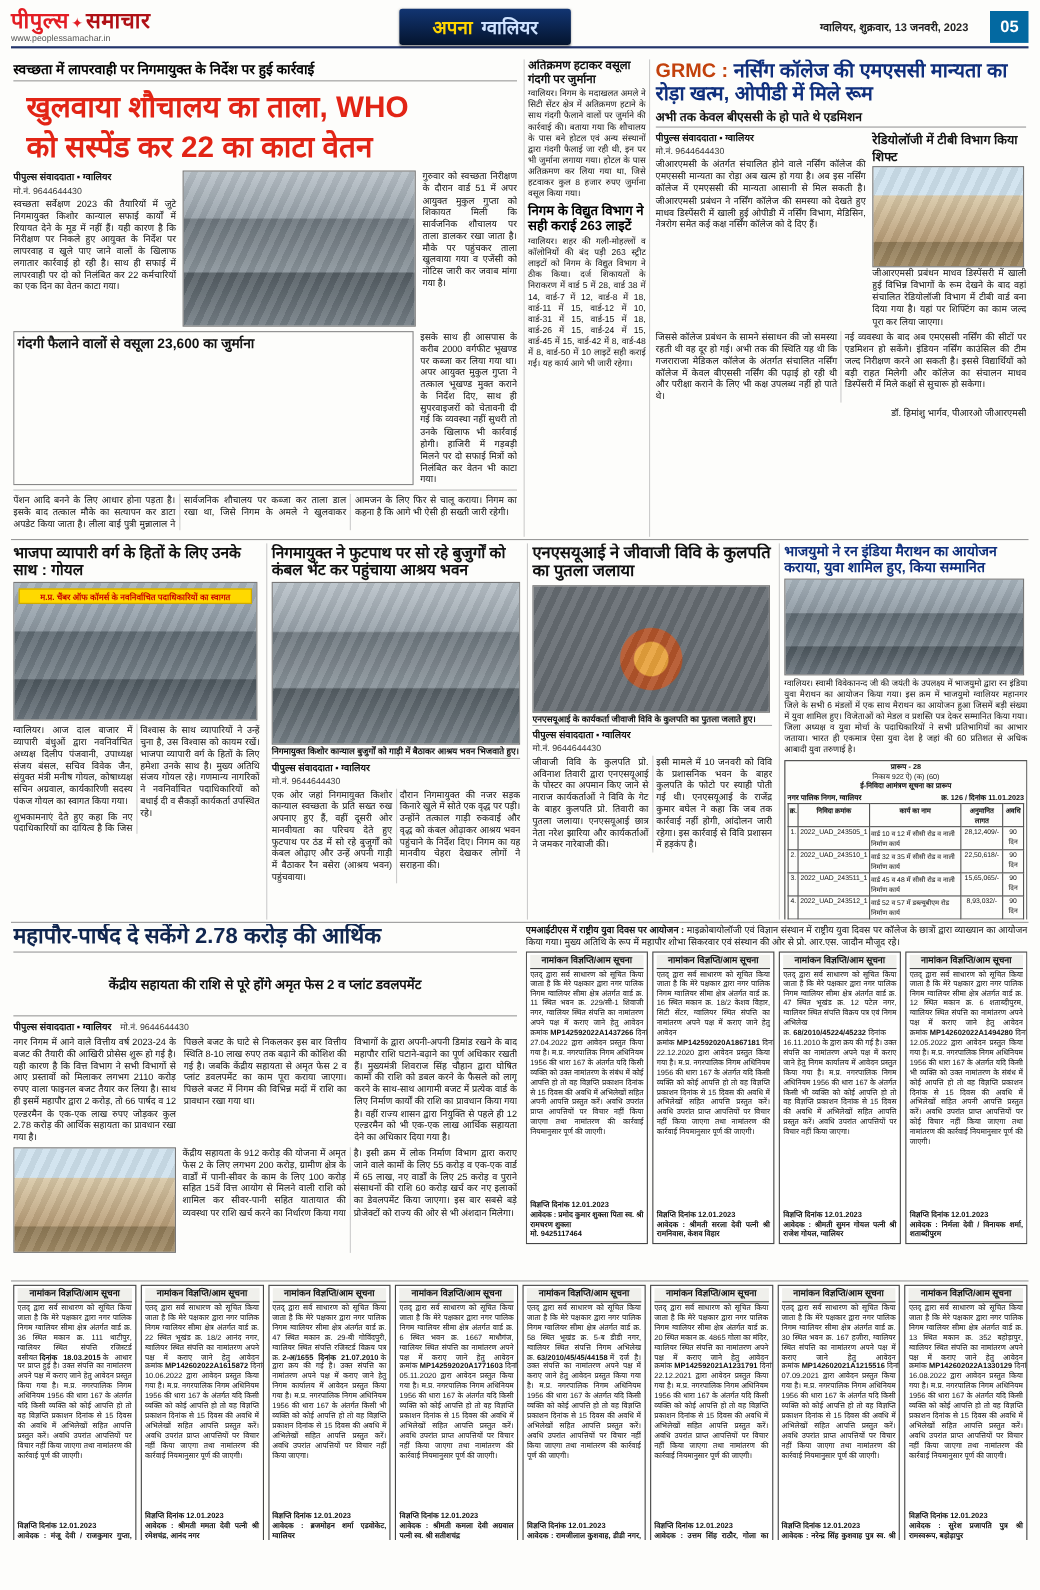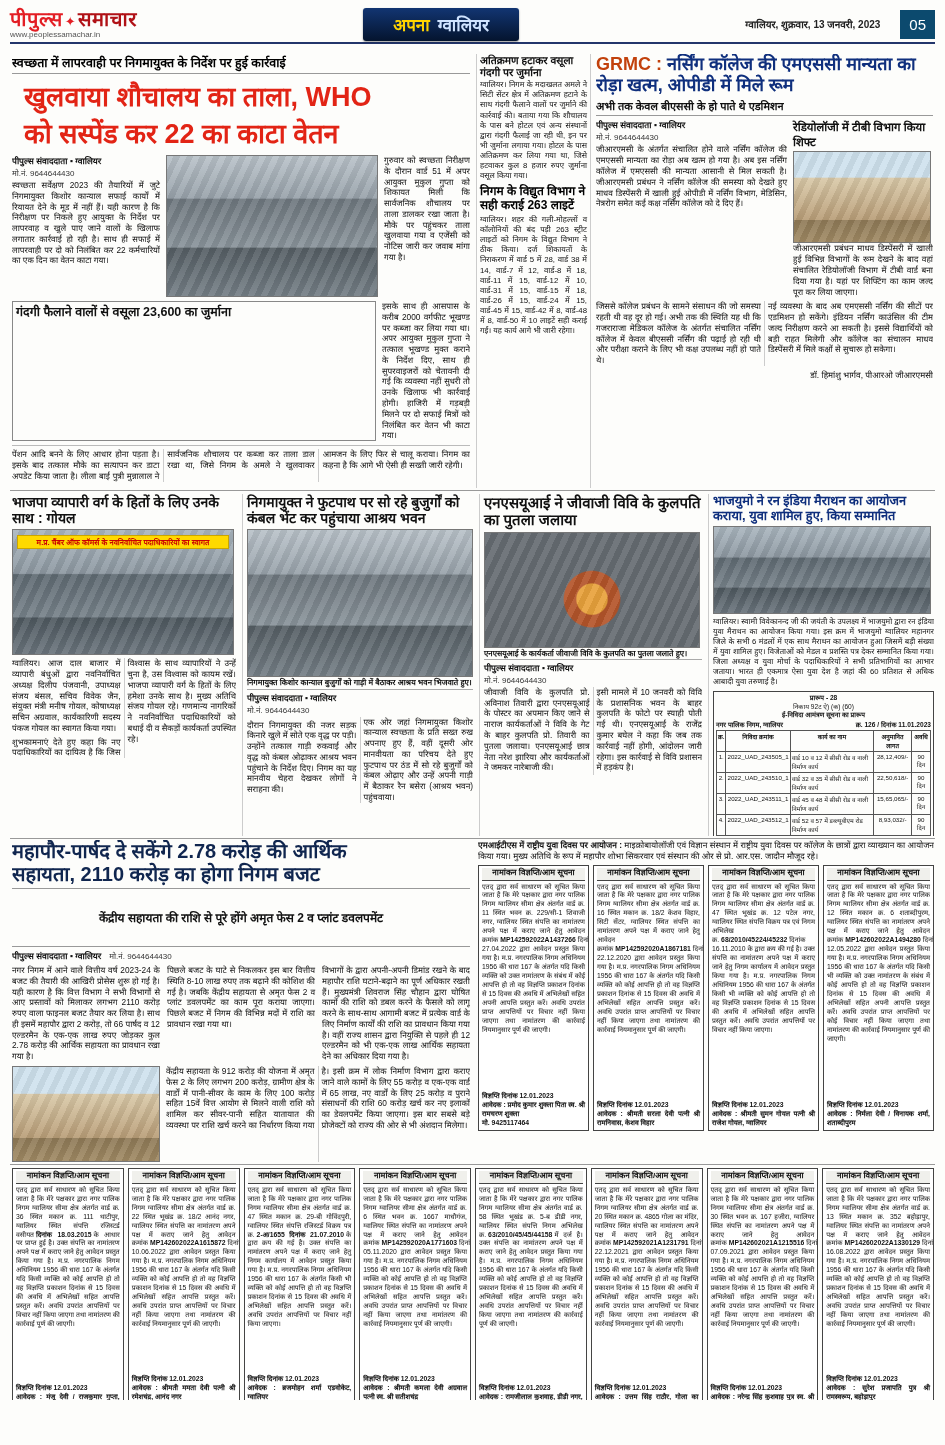--- a/index.html
+++ b/index.html
@@ -11,21 +11,21 @@
   .logo-wrap{display:flex;flex-direction:column;line-height:1}
   .logo{font-size:20px;font-weight:bold;color:#e31e24;letter-spacing:.5px}
   .logo .sep{color:#e31e24;font-size:13px;padding:0 2px}
   .logo .dark{color:#b01116}
   .website{font-size:8px;color:#555;margin-top:2px}
   .edition-bar{background:linear-gradient(#123572,#04142e);color:#fff;padding:5px 30px;border-radius:3px;display:flex;gap:8px;align-items:baseline;box-shadow:0 1px 2px rgba(0,0,0,.4)}
   .ed1{color:#ffd400;font-weight:bold;font-size:17px}
   .ed2{color:#cfe3ff;font-weight:bold;font-size:17px}
   .mast-right{display:flex;align-items:center;gap:20px}
   .dateline{font-size:10px;font-weight:bold;color:#222}
-  .pageno{background:#0c4a6e;color:#fff;font-size:15px;font-weight:normal;padding:7px 9px;line-height:1}
+  .pageno{background:#0369a1;color:#fff;font-size:15px;font-weight:bold;padding:7px 9px;line-height:1}
 
   
   .art{position:absolute;overflow:hidden}
   .kicker{font-size:12.5px;font-weight:bold;color:#000;border-bottom:1px solid #999;padding-bottom:2px}
   .byline{font-size:8.6px;font-weight:bold}
   .phline{font-size:8px;color:#333;margin-bottom:2px}
   .body-txt{font-size:8.3px;line-height:1.3;text-align:justify}
   .caption{font-size:7.8px;font-weight:bold;line-height:1.2;padding:1px 0;border-bottom:1px solid #aaa;margin-bottom:2px}
   h2,h3{line-height:1.15}
   .cols2{column-count:2;column-gap:7px;column-rule:1px solid #ccc}
@@ -219,22 +219,22 @@
     </div>
   </article>
 
   <article class="art kambal">
     <h2>निगमायुक्त ने फुटपाथ पर सो रहे बुजुर्गों को कंबल भेंट कर पहुंचाया आश्रय भवन</h2>
     <div class="ph ph-street" style="width:226px;height:148px"></div>
     <div class="caption">निगमायुक्त किशोर कान्याल बुजुर्गों को गाड़ी में बैठाकर आश्रय भवन भिजवाते हुए।</div>
     <div class="byline">पीपुल्स संवाददाता ▪ ग्वालियर</div>
     <div class="phline">मो.नं. 9644644430</div>
     <div class="cols2">
+      <p class="body-txt">एक ओर जहां निगमायुक्त किशोर कान्याल स्वच्छता के प्रति सख्त रुख अपनाए हुए हैं, वहीं दूसरी ओर मानवीयता का परिचय देते हुए फुटपाथ पर ठंड में सो रहे बुजुर्गों को कंबल ओढ़ाए और उन्हें अपनी गाड़ी में बैठाकर रैन बसेरा (आश्रय भवन) पहुंचवाया।</p>
       <p class="body-txt" style="margin-top:3px">दौरान निगमायुक्त की नजर सड़क किनारे खुले में सोते एक वृद्ध पर पड़ी। उन्होंने तत्काल गाड़ी रुकवाई और वृद्ध को कंबल ओढ़ाकर आश्रय भवन पहुंचाने के निर्देश दिए। निगम का यह मानवीय चेहरा देखकर लोगों ने सराहना की।</p>
-      <p class="body-txt">एक ओर जहां निगमायुक्त किशोर कान्याल स्वच्छता के प्रति सख्त रुख अपनाए हुए हैं, वहीं दूसरी ओर मानवीयता का परिचय देते हुए फुटपाथ पर ठंड में सो रहे बुजुर्गों को कंबल ओढ़ाए और उन्हें अपनी गाड़ी में बैठाकर रैन बसेरा (आश्रय भवन) पहुंचवाया।</p>
     </div>
   </article>
 
   <article class="art nsui">
     <h2>एनएसयूआई ने जीवाजी विवि के कुलपति का पुतला जलाया</h2>
     <div class="ph ph-fire" style="width:216px;height:116px"></div>
     <div class="caption">एनएसयूआई के कार्यकर्ता जीवाजी विवि के कुलपति का पुतला जलाते हुए।</div>
     <div class="byline">पीपुल्स संवाददाता ▪ ग्वालियर</div>
     <div class="phline">मो.नं. 9644644430</div>
     <div class="cols2">
@@ -299,21 +299,20 @@
       </table>
 
     </div>
   </article>
 
   <div class="hsep" style="top:838px"></div>
 
   <article class="art mayor">
     <h2>
       <div>महापौर-पार्षद दे सकेंगे 2.78 करोड़ की आर्थिक</div>
-      <div>सहायता, 2110 करोड़ का होगा निगम बजट</div>
     </h2>
     <div class="subhead">केंद्रीय सहायता की राशि से पूरे होंगे अमृत फेस 2 व प्लांट डवलपमेंट</div>
     <div style="display:flex;gap:8px">
       <span class="byline">पीपुल्स संवाददाता ▪ ग्वालियर</span>
       <span class="phline">मो.नं. 9644644430</span>
     </div>
     <div class="mayor-flex">
       <div>
           <p class="body-txt">नगर निगम में आने वाले वित्तीय वर्ष 2023-24 के बजट की तैयारी की आखिरी प्रोसेस शुरू हो गई है। यही कारण है कि वित्त विभाग ने सभी विभागों से आए प्रस्तावों को मिलाकर लगभग 2110 करोड़ रुपए वाला फाइनल बजट तैयार कर लिया है। साथ ही इसमें महापौर द्वारा 2 करोड़, तो 66 पार्षद व 12 एल्डरमैन के एक-एक लाख रुपए जोड़कर कुल 2.78 करोड़ की आर्थिक सहायता का प्रावधान रखा गया है।</p>
         </div>

